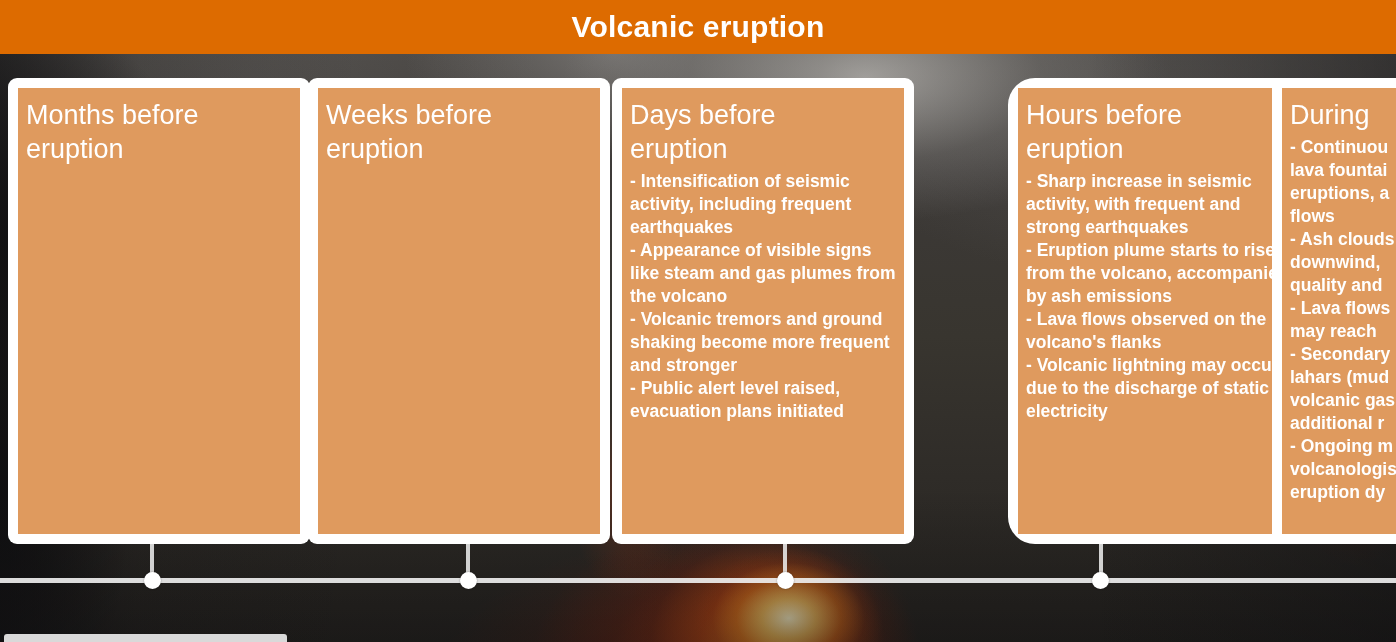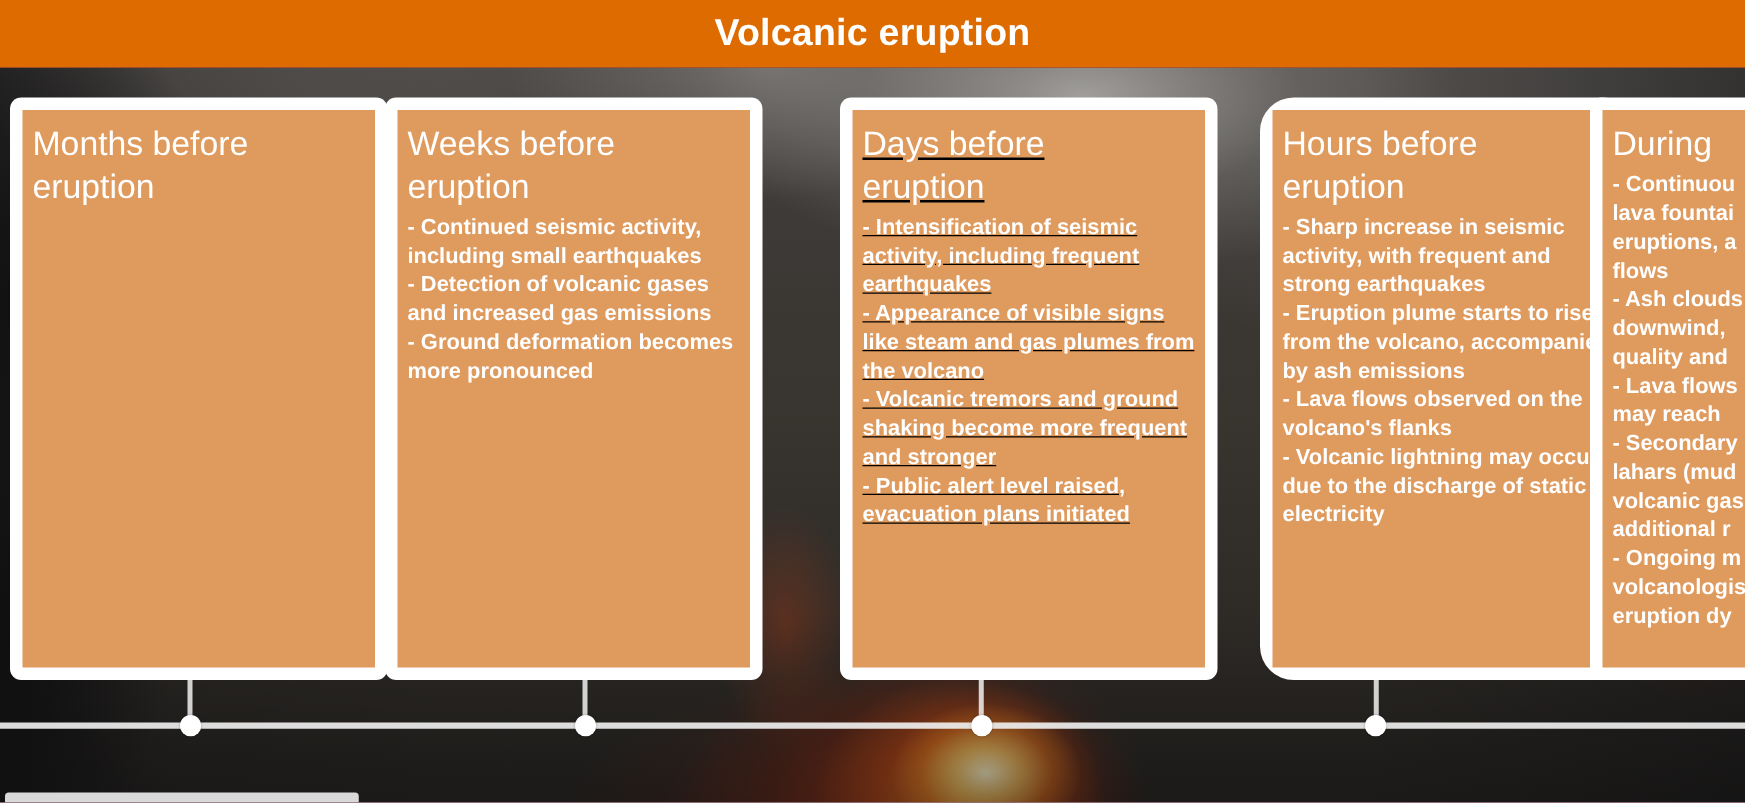--- a/index.html
+++ b/index.html
@@ -8,21 +8,21 @@
     width: 1396px;
     height: 642px;
     overflow: hidden;
     font-family: "Liberation Sans", "DejaVu Sans", sans-serif;
   }
 
   #root {
     position: relative;
     width: 1396px;
     height: 642px;
-    background: #be185d;
+    background: #84cc16;
     overflow: hidden;
   }
 
   
   #bg {
     position: absolute;
     left: 0; top: 54px;
     width: 1396px; height: 588px;
     overflow: hidden;
     background: #3a3835;
@@ -181,27 +181,24 @@
     <div class="card-inner">
       <div class="card-title">Months before
 eruption</div>
     </div>
   </div>
 
   <div class="card" style="left:308px;">
     <div class="card-inner">
       <div class="card-title">Weeks before
 eruption</div>
-      <div class="card-body">- Continued seismic activity, including small earthquakes
-- Detection of volcanic gases and increased gas emissions
-- Ground deformation becomes more pronounced</div>
-    </div>
-  </div>
-
-  <div class="card" style="left:672px;text-decoration:underline;">
+    </div>
+  </div>
+
+  <div class="card" style="left:612px;">
     <div class="card-inner">
       <div class="card-title">Days before
 eruption</div>
       <div class="card-body">- Intensification of seismic activity, including frequent earthquakes
 - Appearance of visible signs like steam and gas plumes from the volcano
 - Volcanic tremors and ground shaking become more frequent and stronger
 - Public alert level raised, evacuation plans initiated</div>
     </div>
   </div>
 

